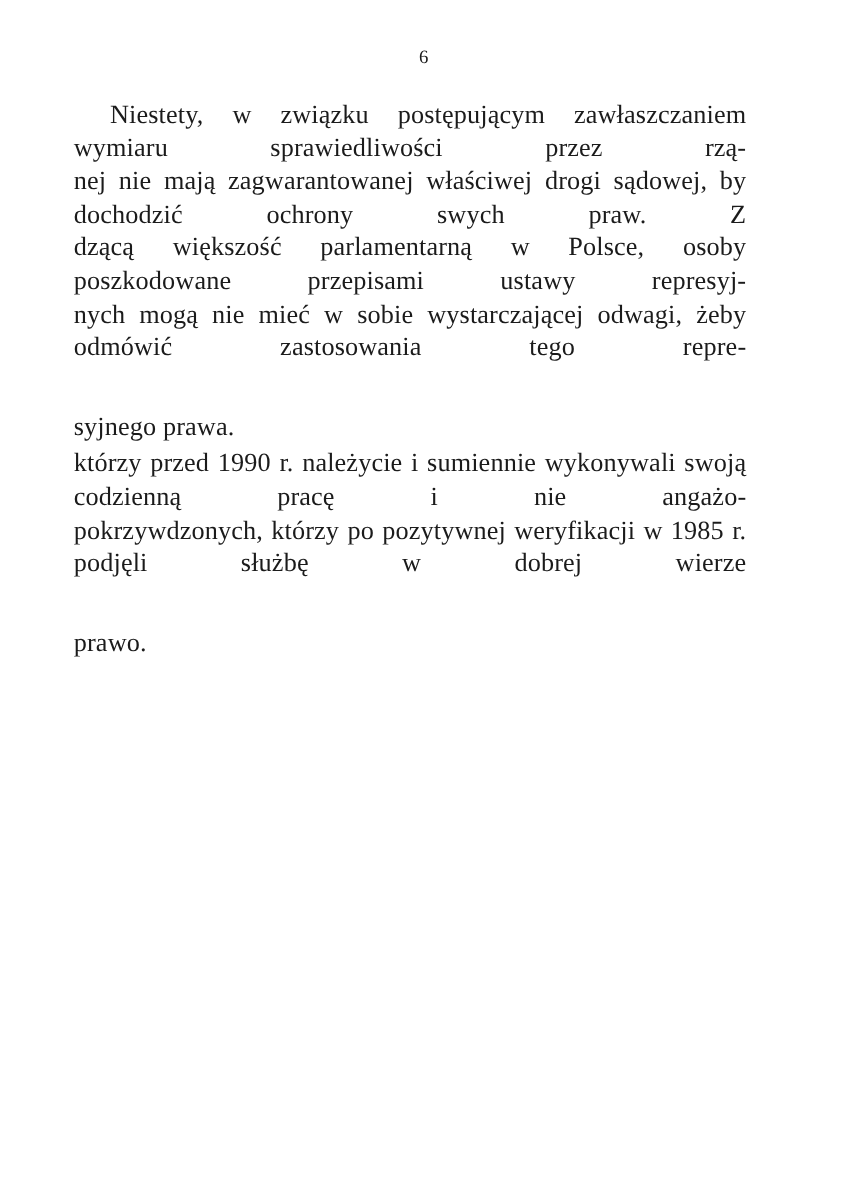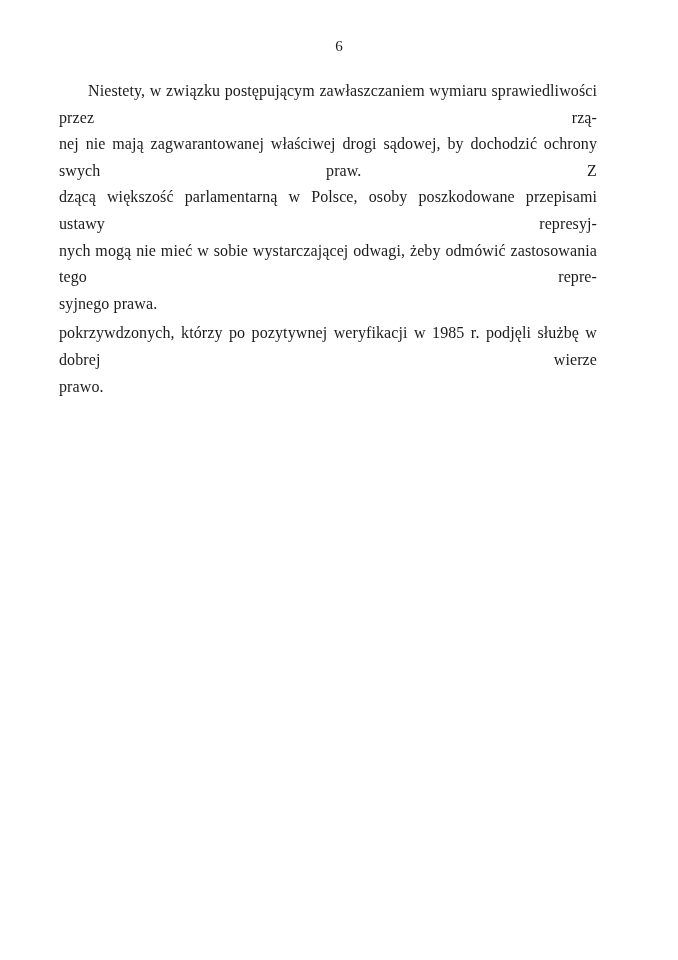--- a/index.html
+++ b/index.html
@@ -31,51 +31,53 @@
     top: 78px;
     width: 538px;
   }
   .paragraph {
     margin: 0;
   }
   .paragraph + .paragraph {
     margin-top: 3px;
   }
   .line {
-    font-size: 16px;
+    font-size: 21px;
     line-height: 26.6px;
     text-align: justify;
     text-align-last: justify;
     white-space: normal;
     letter-spacing: 0.1px;
   }
   .line.first {
     text-indent: 29px;
   }
   .line.last {
     text-align: right;
     text-align-last: left;
+    margin-top: 37px;
   }
 </style>
 </head>
 <body>
 
 <div class="page">
 
   <div class="page-number">6</div>
 
   <div class="text-block">
 
     <div class="paragraph">
       <div class="line first">Niestety, w związku postępującym zawłaszczaniem wymiaru sprawiedliwości przez rzą-</div>
       <div class="line">nej nie mają zagwarantowanej właściwej drogi sądowej, by dochodzić ochrony swych praw. Z</div>
       <div class="line">dzącą większość parlamentarną w Polsce, osoby poszkodowane przepisami ustawy represyj-</div>
       <div class="line">nych mogą nie mieć w sobie wystarczającej odwagi, żeby odmówić zastosowania tego repre-</div>
       <div class="line last">syjnego prawa.</div>
     </div>
 
     <div class="paragraph">
+      <div class="line">którzy przed 1990 r. należycie i sumiennie wykonywali swoją codzienną pracę i nie angażo-</div>
       <div class="line">pokrzywdzonych, którzy po pozytywnej weryfikacji w 1985 r. podjęli służbę w dobrej wierze</div>
       <div class="line last">prawo.</div>
     </div>
 
   </div>
 </div>
 
 </body></html>

